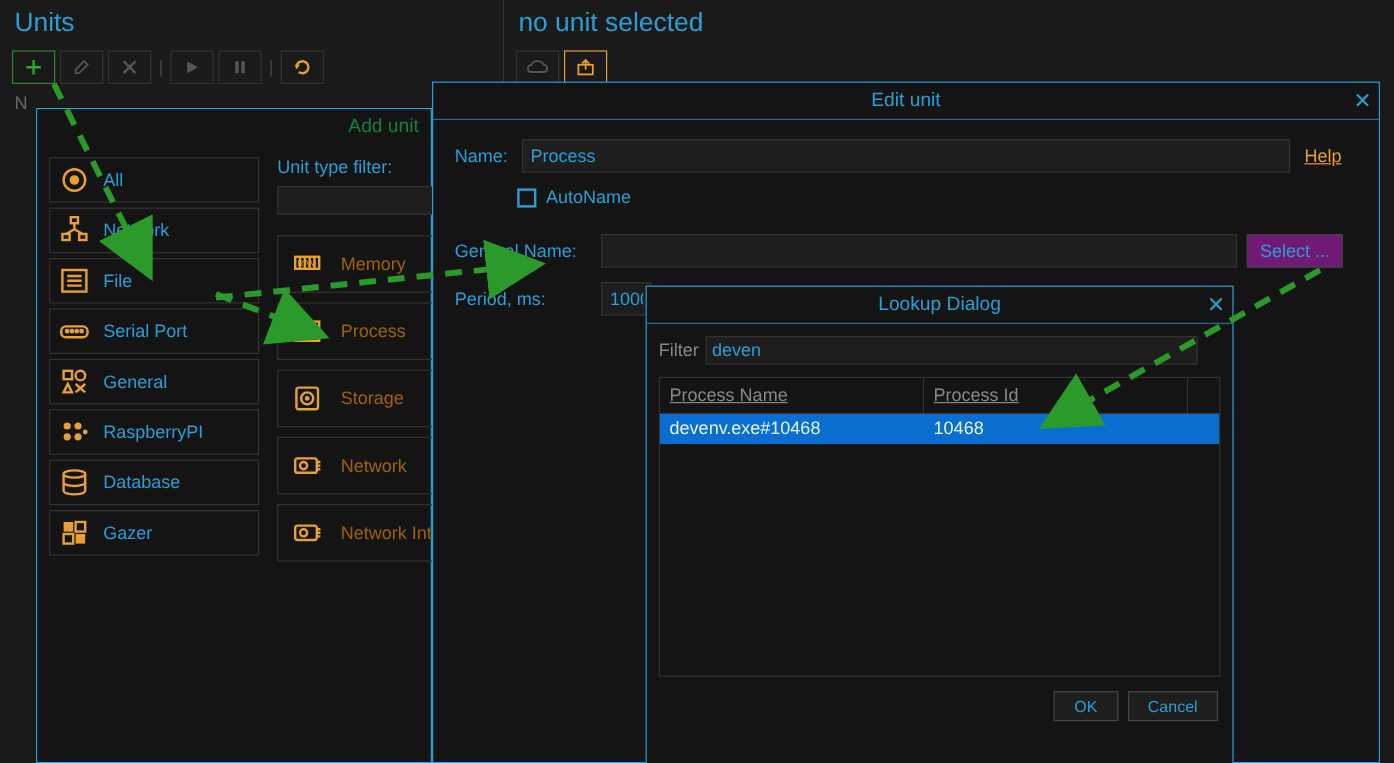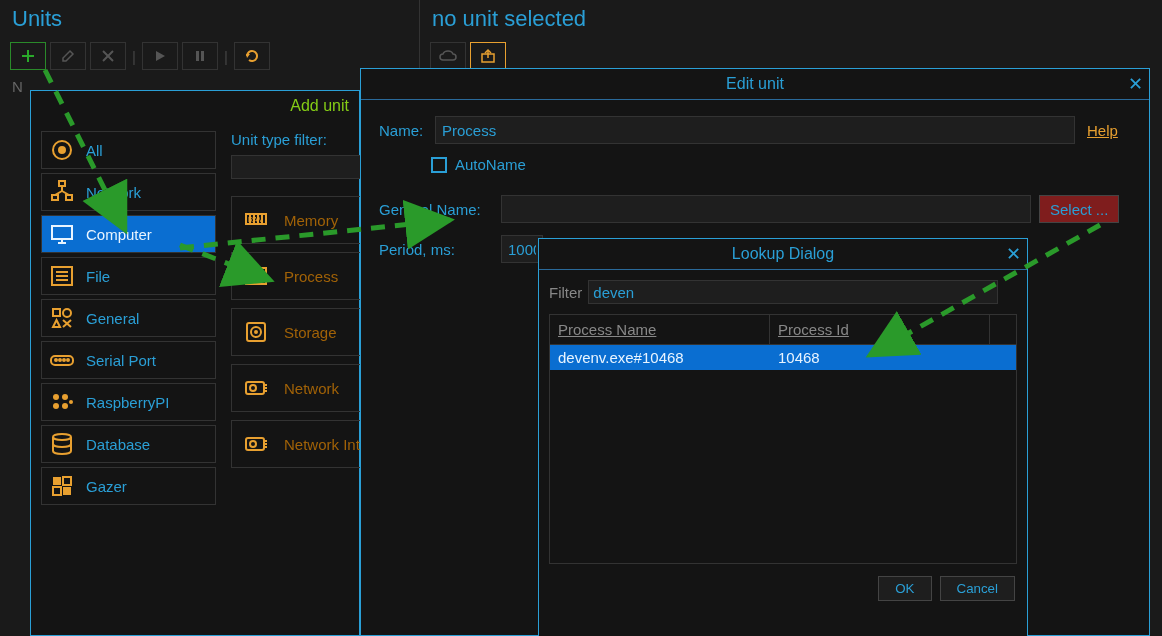--- a/index.html
+++ b/index.html
@@ -54,21 +54,21 @@
     position: absolute;
     background: #141414;
     border: 1px solid #2a9fd6;
   }
   .dlg-add {
     left: 30px; top: 90px;
     width: 330px; height: 546px;
   }
   .dlg-title-right {
     text-align: right;
-    color: #84cc16;
+    color: #15803d;
     padding: 6px 10px;
     font-size: 16px;
   }
   .cat-list {
     position: absolute;
     left: 10px; top: 40px;
     width: 175px;
     display: flex;
     flex-direction: column;
     gap: 4px;
@@ -180,21 +180,21 @@
     gap: 8px;
     padding-left: 70px;
     color: #2a9fd6;
   }
   .chk {
     width: 16px; height: 16px;
     border: 2px solid #2a9fd6;
     display: inline-block;
   }
   .btn {
-    background: #7f1d1d;
+    background: #701a75;
     border: 1px solid #444;
     color: #2a9fd6;
     height: 28px;
     padding: 0 10px;
     font-size: 15px;
   }
   .procname-input { width: 530px; margin-left: 4px; }
   .period-input { width: 42px; margin-left: 4px; overflow:hidden;}
 
   
@@ -347,64 +347,54 @@
             <rect x="10" y="2" width="6" height="5"></rect>
             <rect x="3" y="16" width="6" height="5"></rect>
             <rect x="17" y="16" width="6" height="5"></rect>
             <line x1="13" y1="7" x2="13" y2="12"></line>
             <line x1="6" y1="16" x2="13" y2="12"></line>
             <line x1="20" y1="16" x2="13" y2="12"></line>
           </svg>
         </span>
         <span>Network</span>
       </div>
-      <div class="cat-item sel">
-        <span class="cat-icon">
-          <svg width="26" height="26" viewBox="0 0 26 26">
-            <rect x="3" y="5" width="20" height="13" stroke="#e8f4ff"></rect>
-            <line x1="9" y1="22" x2="17" y2="22" stroke="#e8f4ff"></line>
-            <line x1="13" y1="18" x2="13" y2="22" stroke="#e8f4ff"></line>
-          </svg>
-        </span>
-        <span>Computer</span>
-      </div>
       <div class="cat-item">
         <span class="cat-icon">
           <svg width="26" height="26" viewBox="0 0 26 26">
             <rect x="3" y="4" width="20" height="18"></rect>
             <line x1="7" y1="9" x2="19" y2="9"></line>
             <line x1="7" y1="13" x2="19" y2="13"></line>
             <line x1="7" y1="17" x2="19" y2="17"></line>
           </svg>
         </span>
         <span>File</span>
+      </div>
+      <div class="cat-item">
+        <span class="cat-icon">
+          <svg width="26" height="26" viewBox="0 0 26 26">
+            <rect x="2" y="9" width="22" height="9" rx="4"></rect>
+            <circle cx="7" cy="13" r="1" fill="#e8a030"></circle>
+            <circle cx="11" cy="13" r="1" fill="#e8a030"></circle>
+            <circle cx="15" cy="13" r="1" fill="#e8a030"></circle>
+            <circle cx="19" cy="13" r="1" fill="#e8a030"></circle>
+          </svg>
+        </span>
+        <span>Serial Port</span>
       </div>
       <div class="cat-item">
         <span class="cat-icon">
           <svg width="26" height="26" viewBox="0 0 26 26">
             <rect x="4" y="4" width="7" height="7"></rect>
             <circle cx="18" cy="8" r="4"></circle>
             <polygon points="4,22 11,22 7.5,15"></polygon>
             <line x1="14" y1="15" x2="22" y2="22"></line>
             <line x1="22" y1="15" x2="14" y2="22"></line>
           </svg>
         </span>
         <span>General</span>
-      </div>
-      <div class="cat-item">
-        <span class="cat-icon">
-          <svg width="26" height="26" viewBox="0 0 26 26">
-            <rect x="2" y="9" width="22" height="9" rx="4"></rect>
-            <circle cx="7" cy="13" r="1" fill="#e8a030"></circle>
-            <circle cx="11" cy="13" r="1" fill="#e8a030"></circle>
-            <circle cx="15" cy="13" r="1" fill="#e8a030"></circle>
-            <circle cx="19" cy="13" r="1" fill="#e8a030"></circle>
-          </svg>
-        </span>
-        <span>Serial Port</span>
       </div>
       <div class="cat-item">
         <span class="cat-icon">
           <svg width="26" height="26" viewBox="0 0 26 26">
             <circle cx="7" cy="8" r="3" fill="#e8a030" stroke="none"></circle>
             <circle cx="16" cy="8" r="3" fill="#e8a030" stroke="none"></circle>
             <circle cx="7" cy="17" r="3" fill="#e8a030" stroke="none"></circle>
             <circle cx="16" cy="17" r="3" fill="#e8a030" stroke="none"></circle>
             <circle cx="22" cy="13" r="2" fill="#e8a030" stroke="none"></circle>
           </svg>

